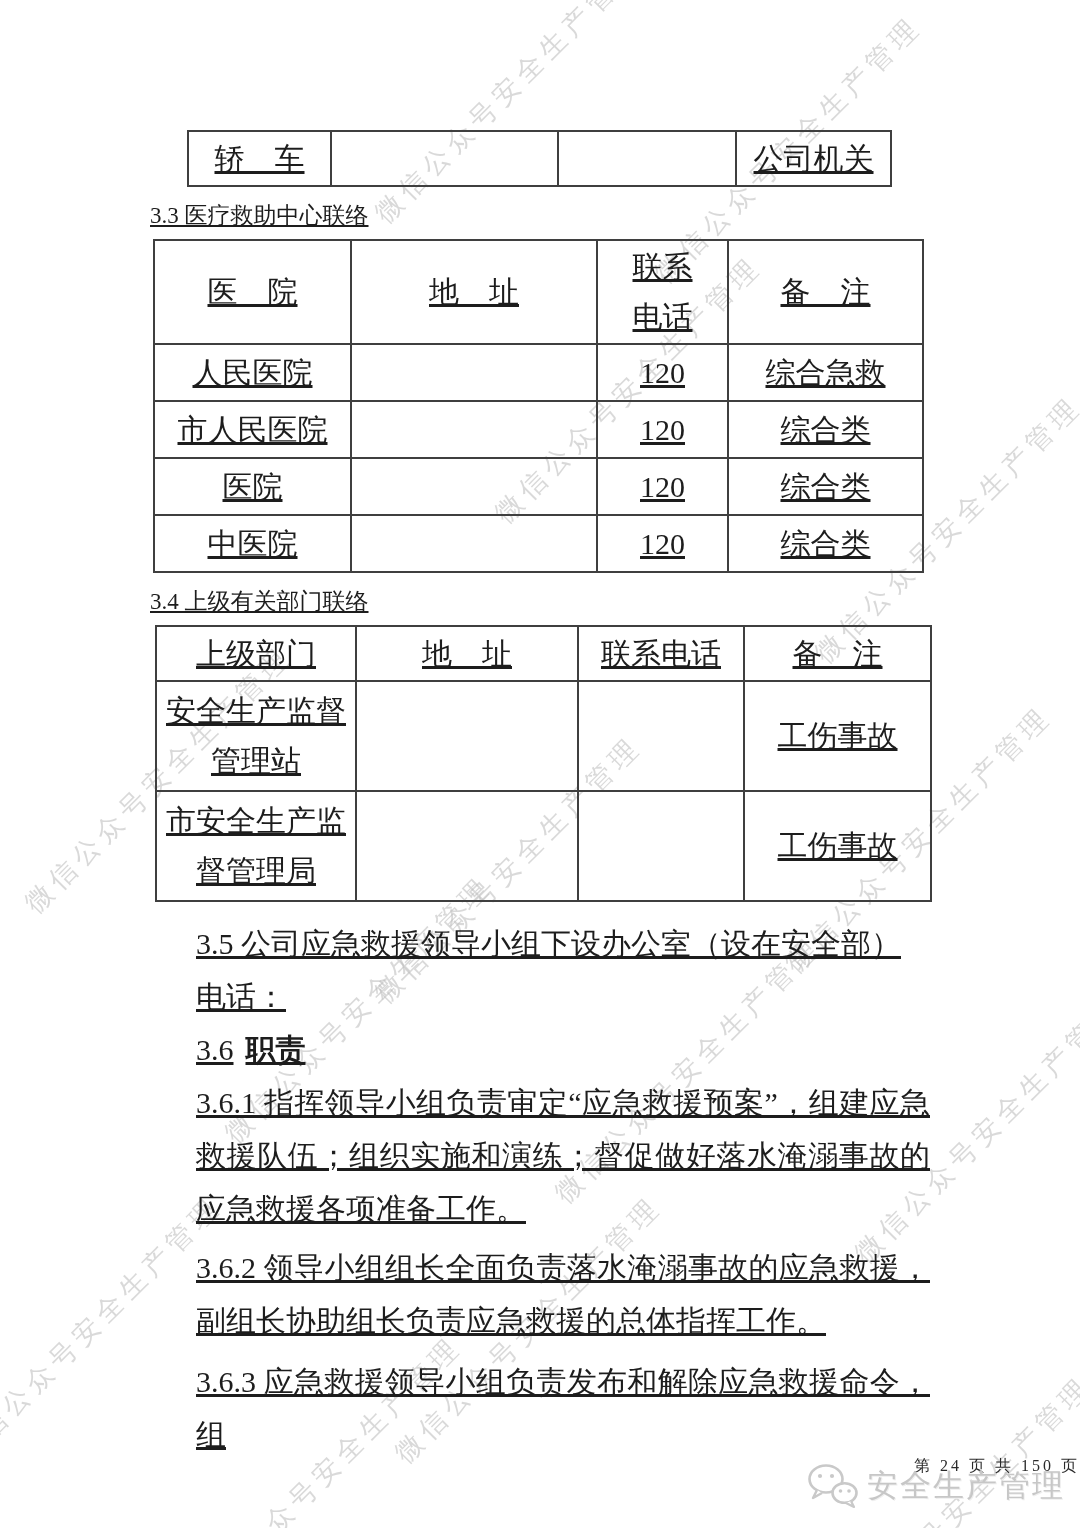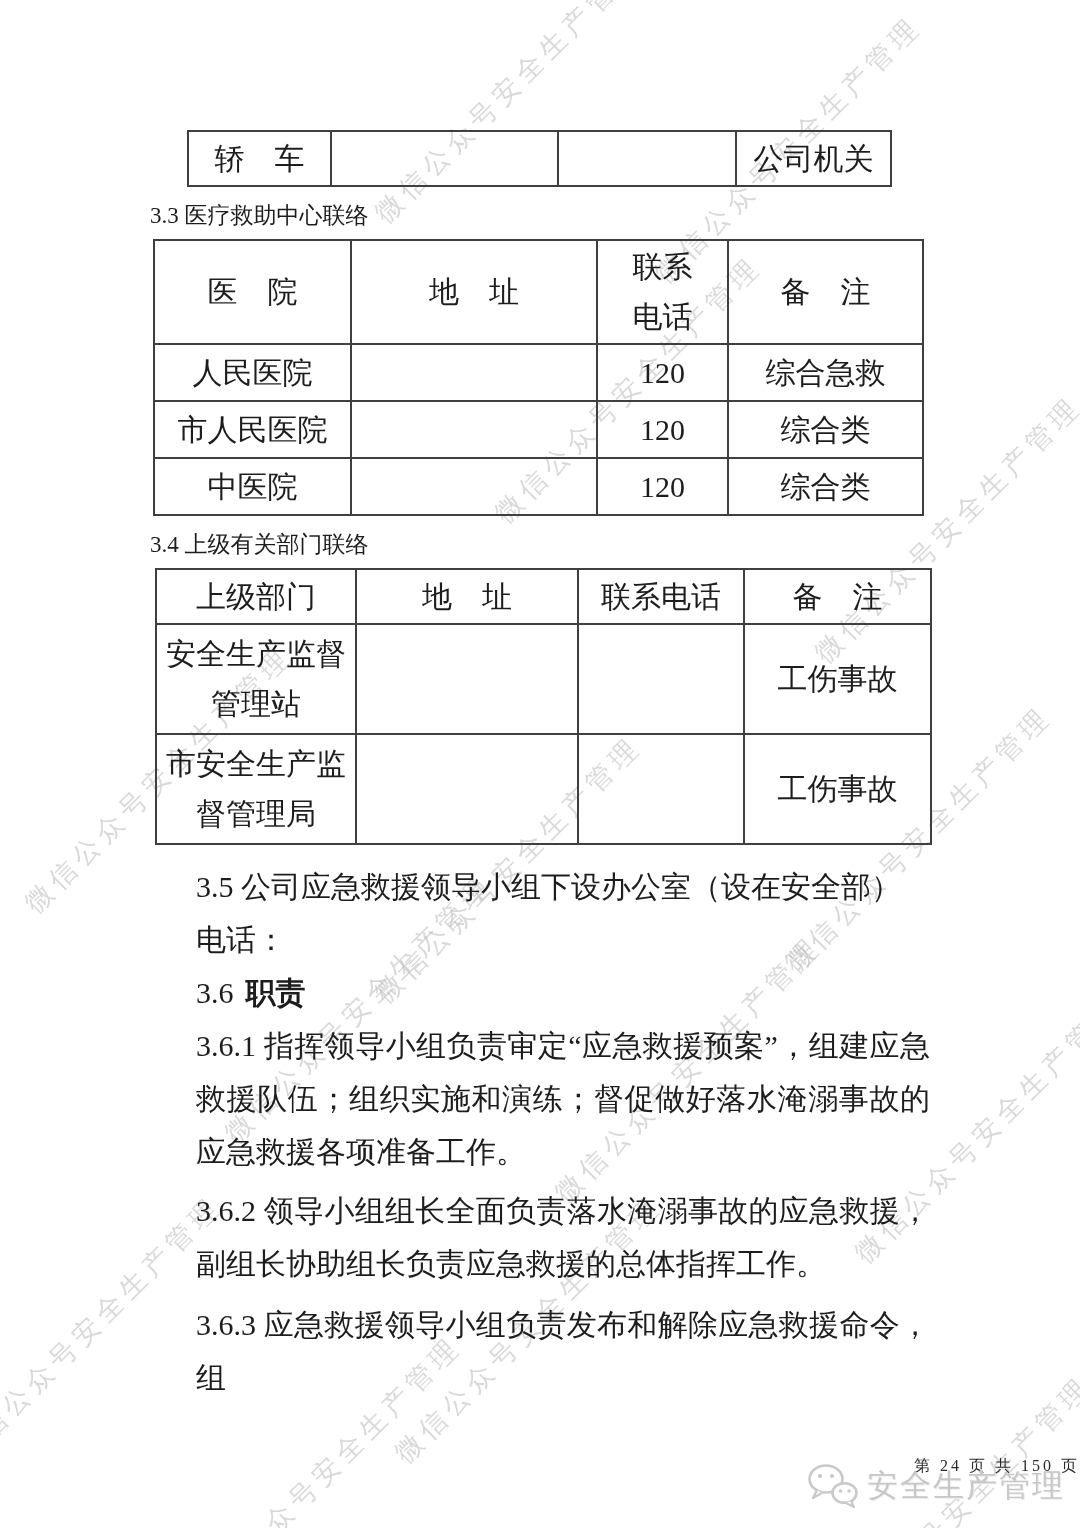--- a/index.html
+++ b/index.html
@@ -26,21 +26,21 @@
   .wm:nth-child(6)  { left:380px;  top:980px; }
   .wm:nth-child(7)  { left:790px;  top:950px; }
   .wm:nth-child(8)  { left:230px;  top:1120px; }
   .wm:nth-child(9)  { left:560px;  top:1180px; }
   .wm:nth-child(10) { left:-40px;  top:1440px; }
   .wm:nth-child(11) { left:400px;  top:1440px; }
   .wm:nth-child(12) { left:860px;  top:1240px; }
   .wm:nth-child(13) { left:200px;  top:1580px; }
   .wm:nth-child(14) { left:830px;  top:1620px; }
   
-  .content { position:relative; z-index:1; padding:130px 150px 0 150px; }
+  .content { position:relative; z-index:1; padding:130px 150px 0 150px;text-decoration:underline; }
   table { border-collapse:collapse; table-layout:fixed; }
   th, td {
     border:2px solid #3f3f3f; text-align:center; vertical-align:middle;
     font-size:30px; font-weight:normal; white-space:pre-line; line-height:50px;
     overflow:hidden; padding:0 4px;
   }
   .tbl-vehicle { margin-left:37px; width:703px; }
   .tbl-vehicle td { height:55px; }
   .heading { font-size:23px; line-height:42px; margin-top:8px; }
   .tbl-medical { margin-top:2px; margin-left:3px; width:769px;padding-left:21px; }
@@ -134,20 +134,26 @@
           <td>120</td>
           <td>综合急救</td>
         </tr>
         <tr>
           <td>市人民医院</td>
           <td></td>
           <td>120</td>
           <td>综合类</td>
         </tr>
         <tr>
+          <td>医院</td>
+          <td></td>
+          <td>120</td>
+          <td>综合类</td>
+        </tr>
+        <tr>
           <td>中医院</td>
           <td></td>
           <td>120</td>
           <td>综合类</td>
         </tr>
       </tbody>
     </table>
 
     <div class="heading heading-34">3.4 上级有关部门联络</div>
 

